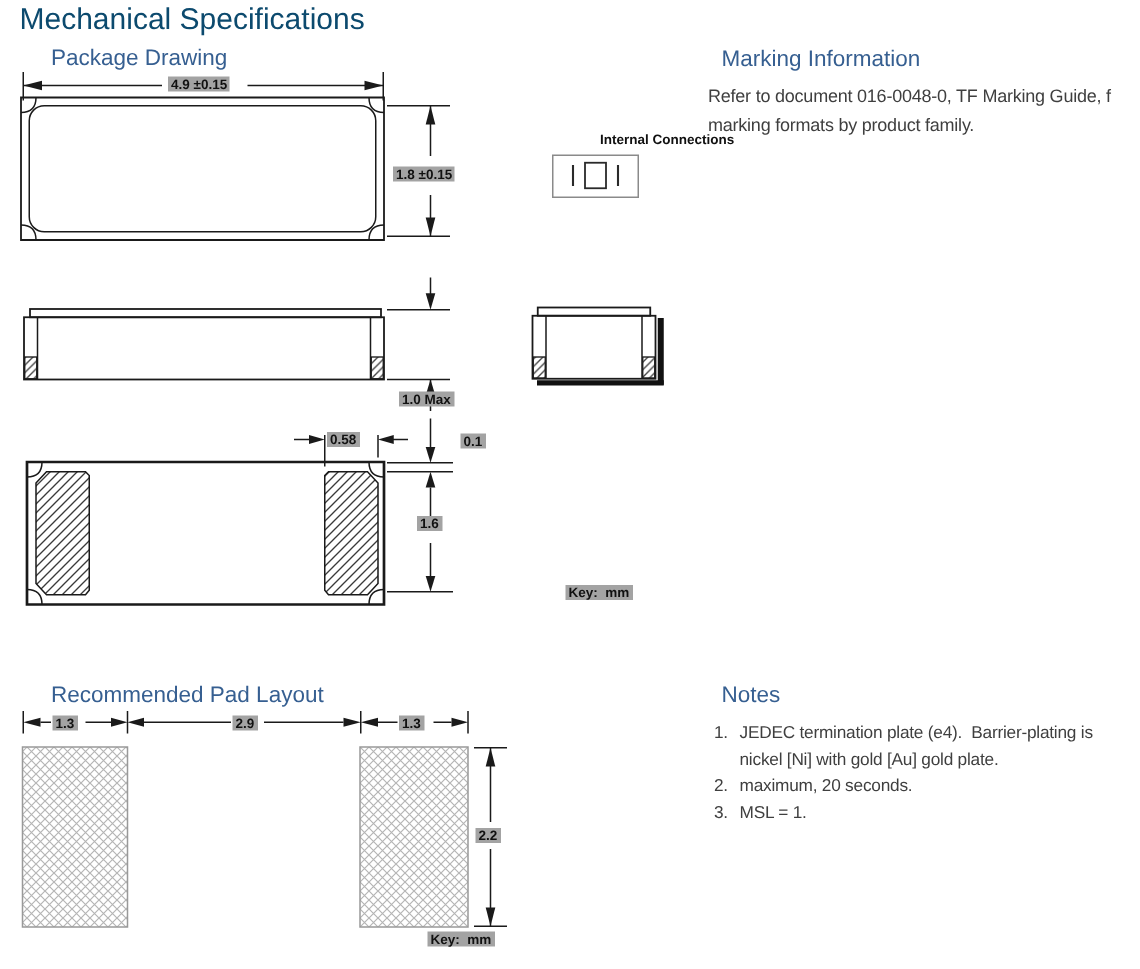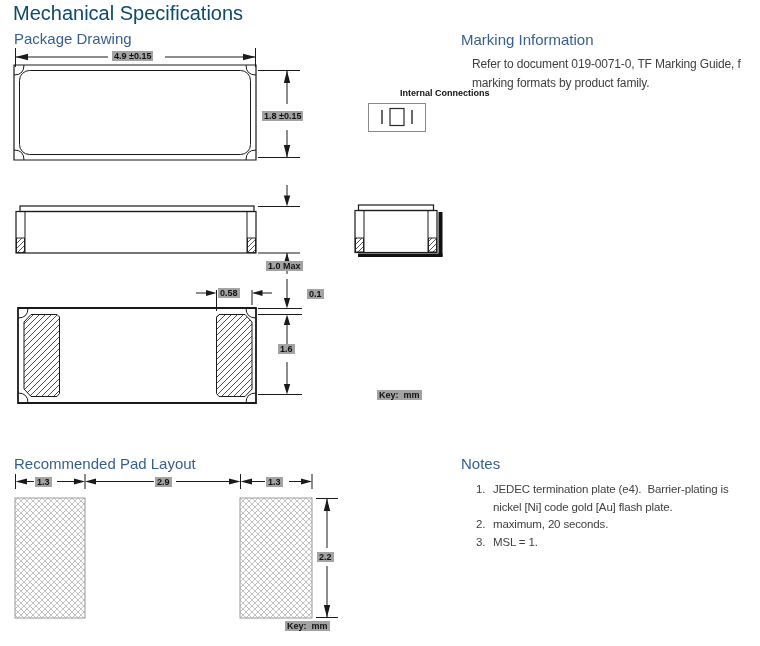--- a/index.html
+++ b/index.html
@@ -1,20 +1,20 @@
 <!DOCTYPE html>
 <html><head>
 <meta charset="utf-8">
 <style>
   html,body{margin:0;padding:0;background:#fff;}
   #screen{position:relative;width:760px;height:646px;background:#ffffff;overflow:hidden;
           font-family:"Liberation Sans",sans-serif;}
   .abs{position:absolute;}
   .page-title{font-size:20px;color:#0c4a6e;white-space:nowrap;}
-  .sec-heading{font-size:15px;color:#365F91;white-space:nowrap;}
+  .sec-heading{font-size:15px;color:#365F91;white-space:nowrap;margin-left:20px;}
   .body-text{font-size:12px;color:#3f3f3f;letter-spacing:-0.15px;line-height:19px;white-space:pre;}
   .dim-label{position:absolute;font-size:9px;font-weight:700;color:#111;background:#a3a3a3;
              padding:0 2px;white-space:pre;line-height:10px;}
   .ic-label{position:absolute;font-size:9px;font-weight:700;color:#111;width:92px;
             overflow:hidden;white-space:nowrap;line-height:10px;}
   .notes-list{position:absolute;left:476px;top:481px;font-size:11.5px;color:#3f3f3f;
               letter-spacing:-0.15px;}
   .note-item{display:flex;align-items:flex-start;}
   .note-num{width:13px;margin-right:4px;text-align:left;line-height:17.5px;}
   .note-line{line-height:17.5px;white-space:pre;}
@@ -140,21 +140,21 @@
     </g>
   </svg>
 
   <div class="abs page-title" style="left:13px;top:2px;">Mechanical Specifications</div>
 
   <div class="abs sec-heading" style="left:14px;top:30px;">Package Drawing</div>
 
   <div class="abs sec-heading" style="left:461px;top:31px;">Marking Information</div>
 
   <div class="abs" style="left:472px;top:55px;">
-    <div class="body-text">Refer to document 019-0071-0, TF Marking Guide, f</div>
+    <div class="body-text">Refer to document 016-0048-0, TF Marking Guide, f</div>
     <div class="body-text">marking formats by product family.</div>
   </div>
 
   <div class="dim-label" style="left:112px;top:51px;">4.9 ±0.15</div>
   <div class="dim-label" style="left:262px;top:111px;">1.8 ±0.15</div>
   <div class="ic-label" style="left:352px;top:88px;padding-left:48px;">Internal Connections</div>
   <div class="dim-label" style="left:266px;top:237px;margin-top:24px;">1.0 Max</div>
   <div class="dim-label" style="left:218px;top:288px;">0.58</div>
   <div class="dim-label" style="left:307px;top:289px;">0.1</div>
   <div class="dim-label" style="left:278px;top:344px;text-align:right;">1.6</div>
@@ -168,21 +168,21 @@
   <div class="dim-label" style="left:317px;top:552px;">2.2</div>
   <div class="dim-label" style="left:285px;top:621px;">Key:  mm</div>
 
   <div class="abs sec-heading" style="left:461px;top:455px;">Notes</div>
 
   <div class="notes-list">
     <div class="note-item">
       <span class="note-num">1.</span>
       <div>
         <div class="note-line">JEDEC termination plate (e4).  Barrier-plating is</div>
-        <div class="note-line">nickel [Ni] code gold [Au] flash plate.</div>
+        <div class="note-line">nickel [Ni] with gold [Au] gold plate.</div>
       </div>
     </div>
     <div class="note-item">
       <span class="note-num">2.</span>
       <div>
         <div class="note-line">maximum, 20 seconds.</div>
       </div>
     </div>
     <div class="note-item">
       <span class="note-num">3.</span>

